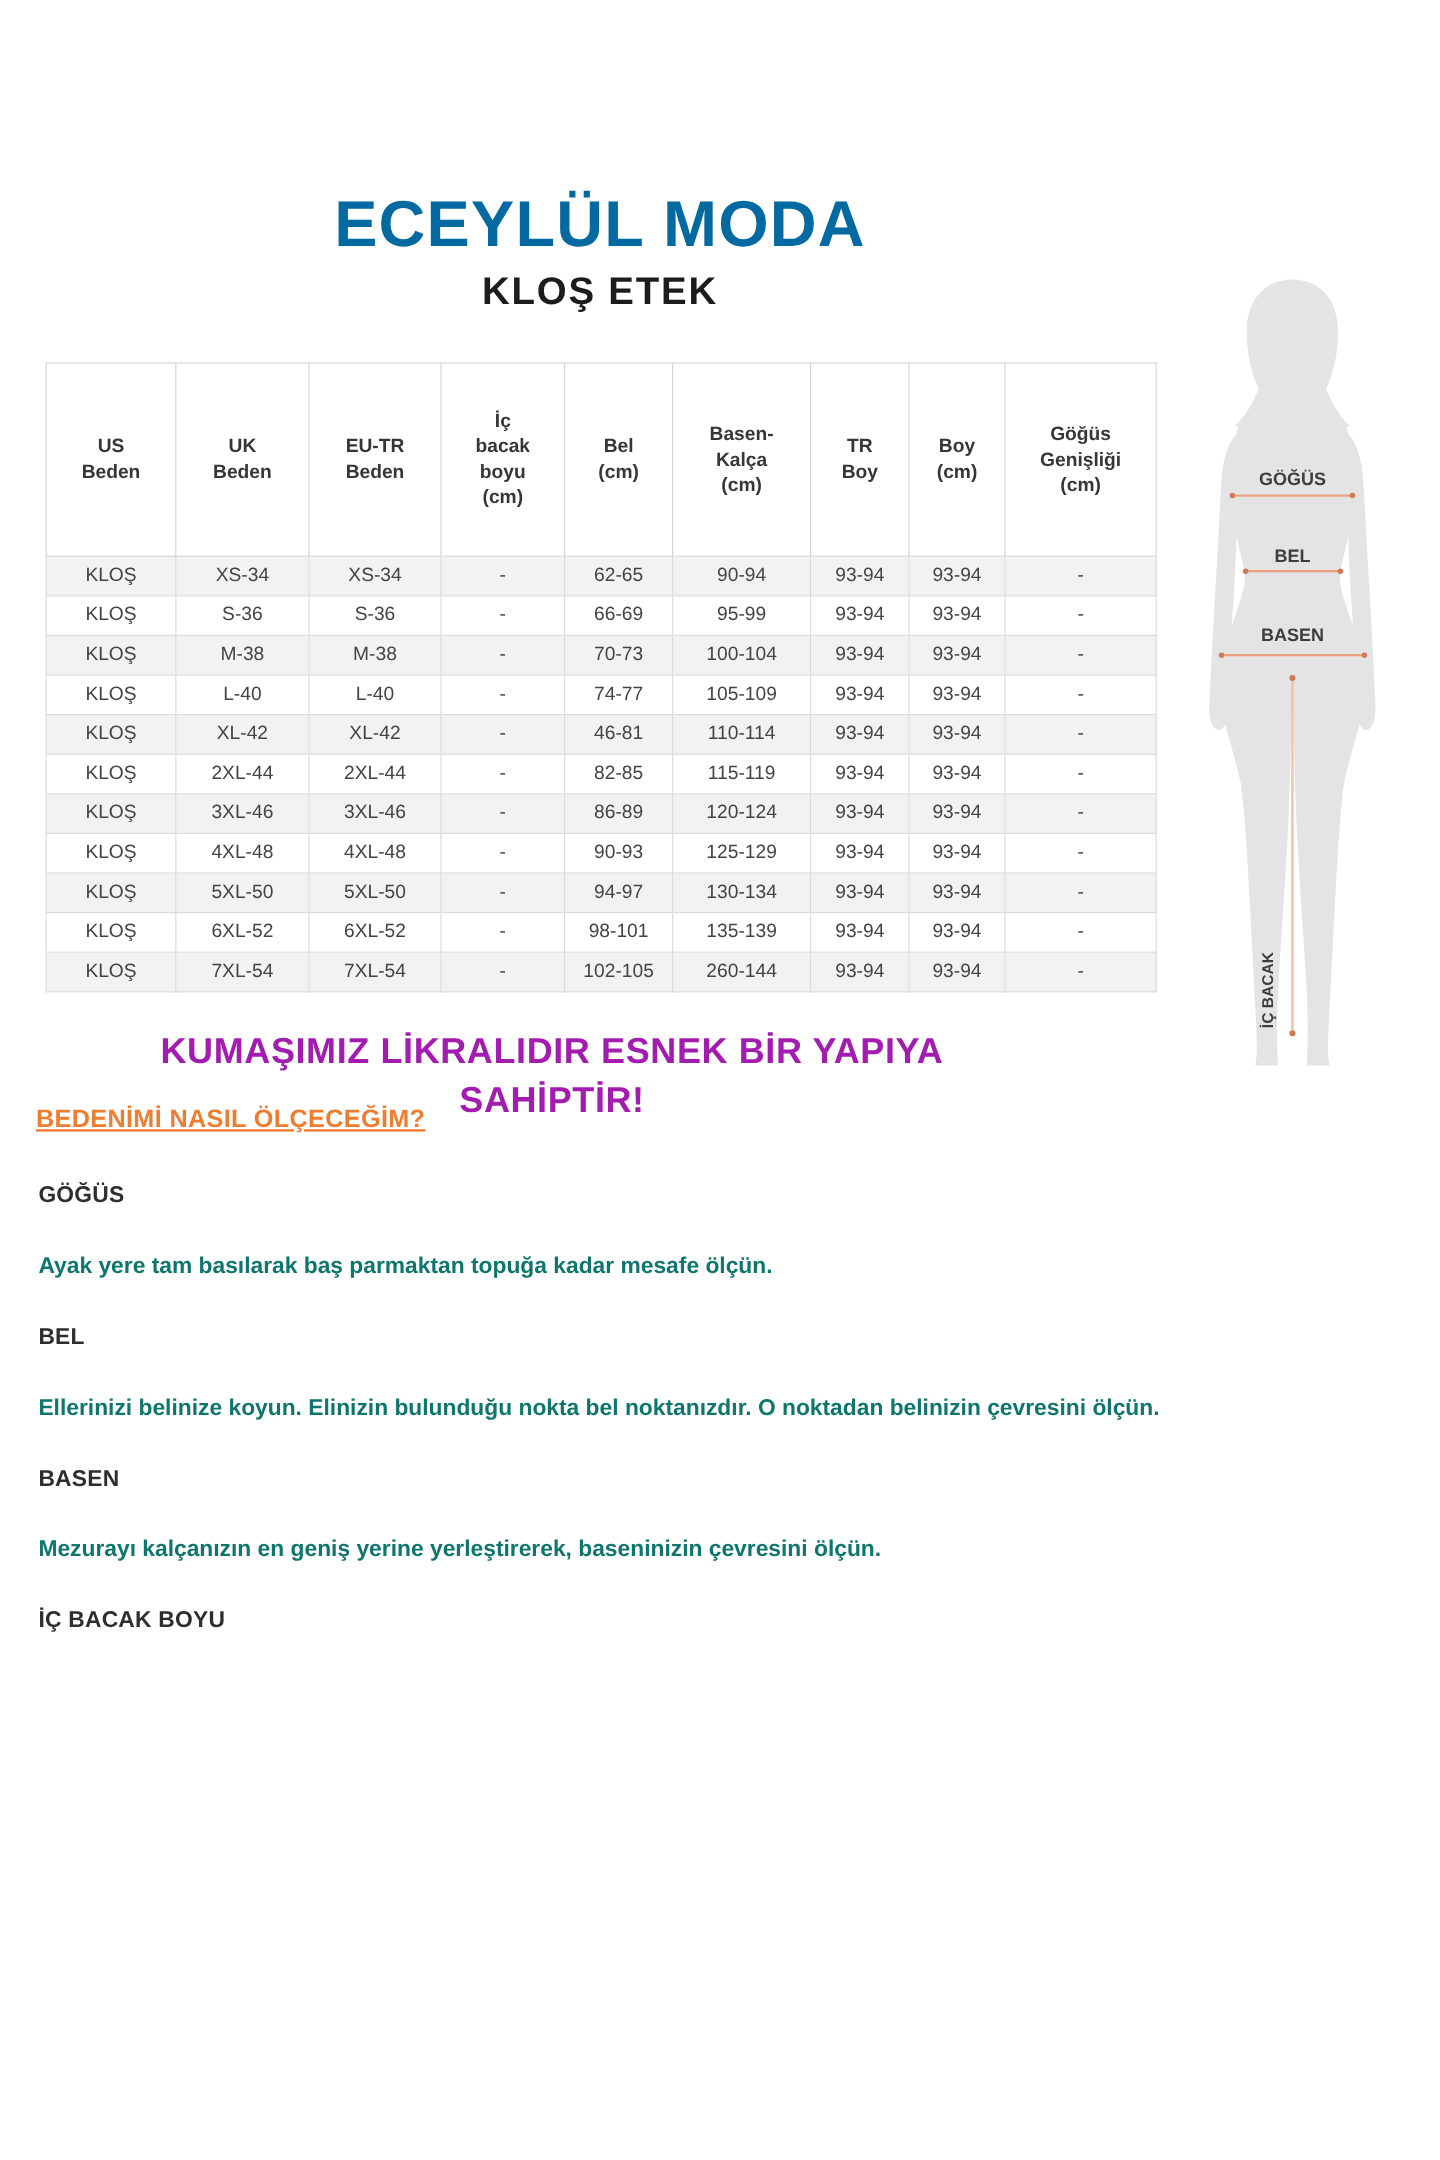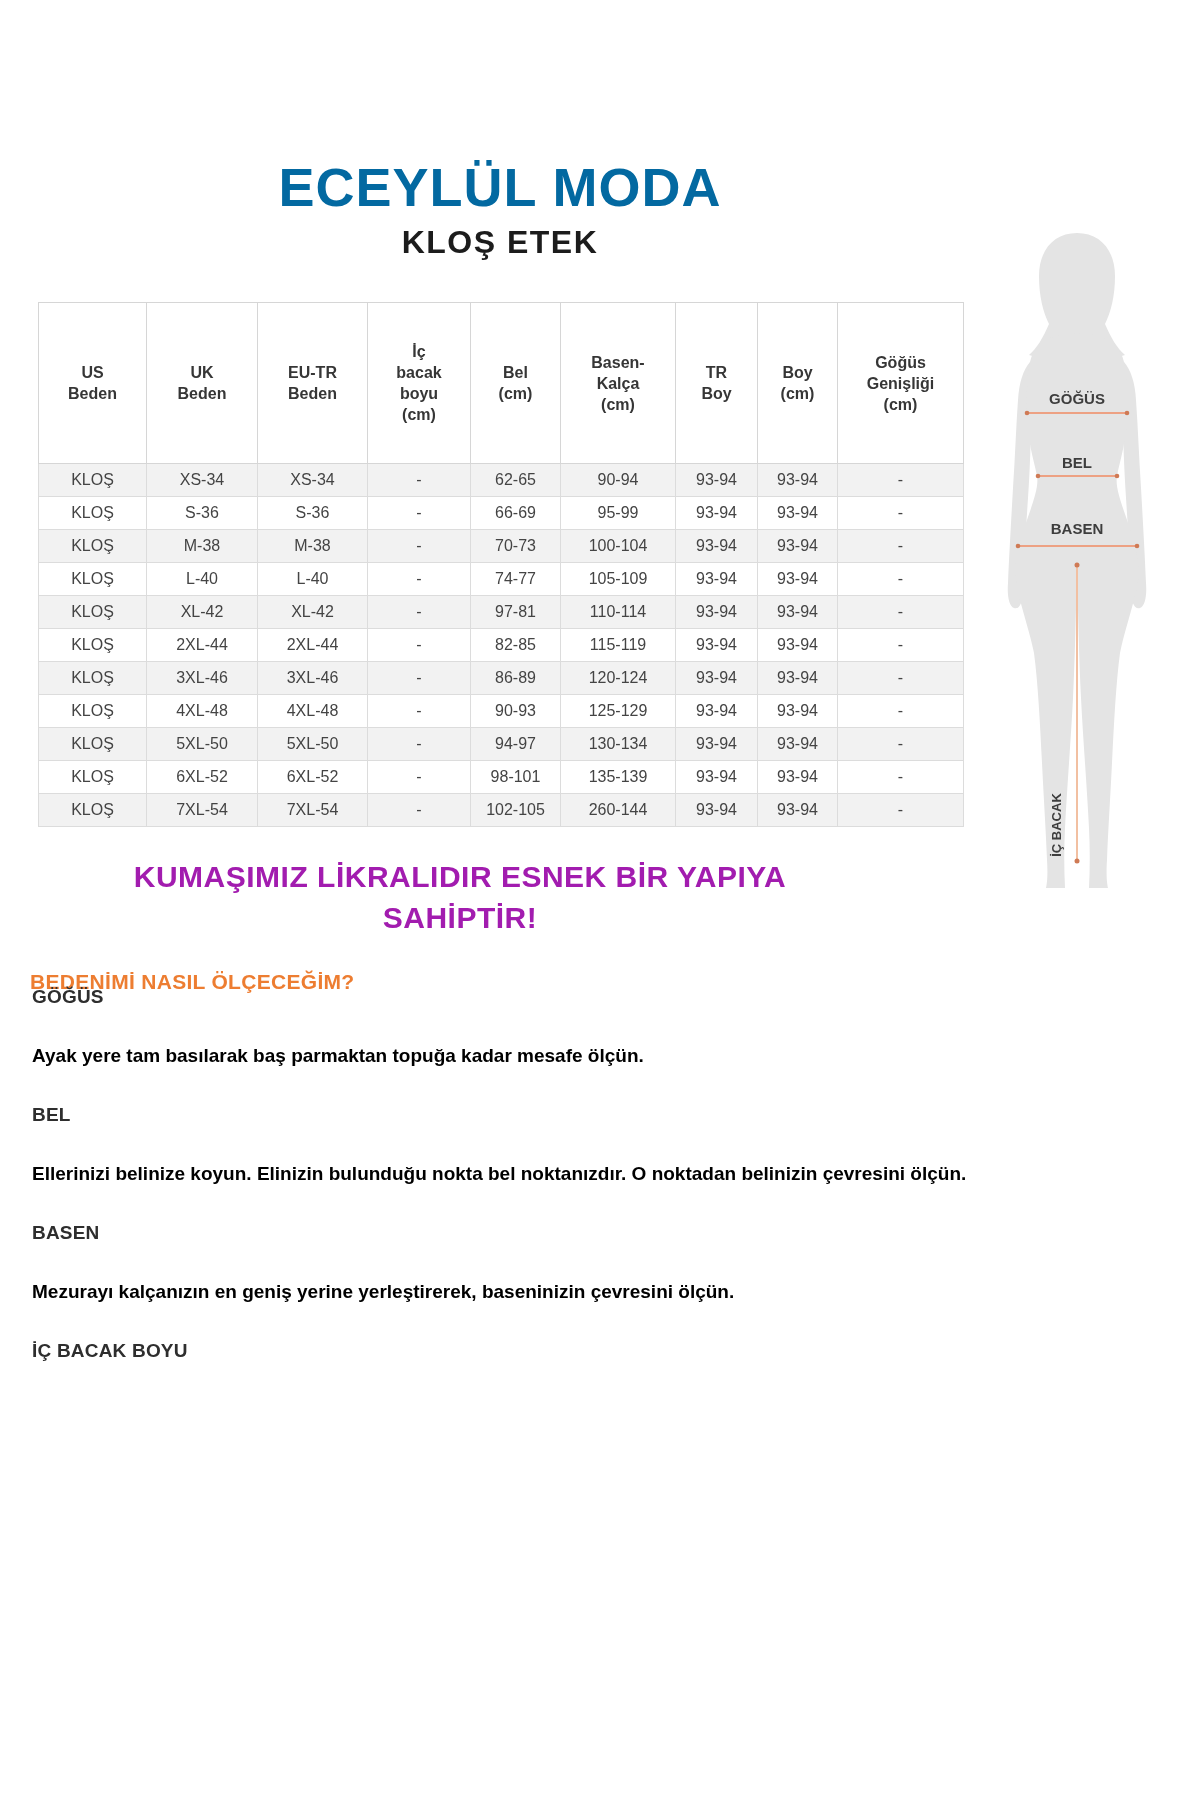--- a/index.html
+++ b/index.html
@@ -31,29 +31,29 @@
 
   .figure-wrap{position:absolute;left:985px;top:228px;width:210px;height:672px;}
   .figure-wrap svg{display:block;width:100%;height:100%;}
   .fig-label{font-family:"Liberation Sans",sans-serif;font-weight:700;fill:#3d3d3d;}
 
   .fabric-note{
     position:absolute;top:856px;left:110px;width:700px;text-align:center;
     font-size:30px;line-height:41px;font-weight:700;color:#a21caf;letter-spacing:0.5px;
   }
   .measure-title{
-    position:absolute;top:970px;left:30px;
-    font-size:21px;font-weight:700;color:#ed7d31;letter-spacing:0.3px;
+    position:absolute;top:921px;left:30px;
+    font-size:21px;font-weight:700;color:#ed7d31;letter-spacing:0.3px;text-decoration:underline;
   }
   .sections{position:absolute;top:985px;left:32px;width:1070px;color:#2e2e2e;}
   .sections h3{
     font-size:19px;line-height:24px;font-weight:700;margin:0 0 30px 0;color:#2e2e2e;letter-spacing:0.2px;
   }
   .sections p{
-    font-size:19px;line-height:34px;font-weight:700;margin:0 0 30px 0;color:#000000;
+    font-size:19px;line-height:34px;font-weight:700;margin:0 0 30px 0;color:#0f766e;
   }
 </style>
 </head>
 <body>
 
 <div class="title-block">
   <h1 class="brand">ECEYLÜL MODA</h1>
   <h2 class="product">KLOŞ ETEK</h2>
 </div>
 
@@ -138,21 +138,21 @@
         <td>105-109</td>
         <td>93-94</td>
         <td>93-94</td>
         <td>-</td>
       </tr>
       <tr>
         <td>KLOŞ</td>
         <td>XL-42</td>
         <td>XL-42</td>
         <td>-</td>
-        <td>97-81</td>
+        <td>46-81</td>
         <td>110-114</td>
         <td>93-94</td>
         <td>93-94</td>
         <td>-</td>
       </tr>
       <tr>
         <td>KLOŞ</td>
         <td>2XL-44</td>
         <td>2XL-44</td>
         <td>-</td>

